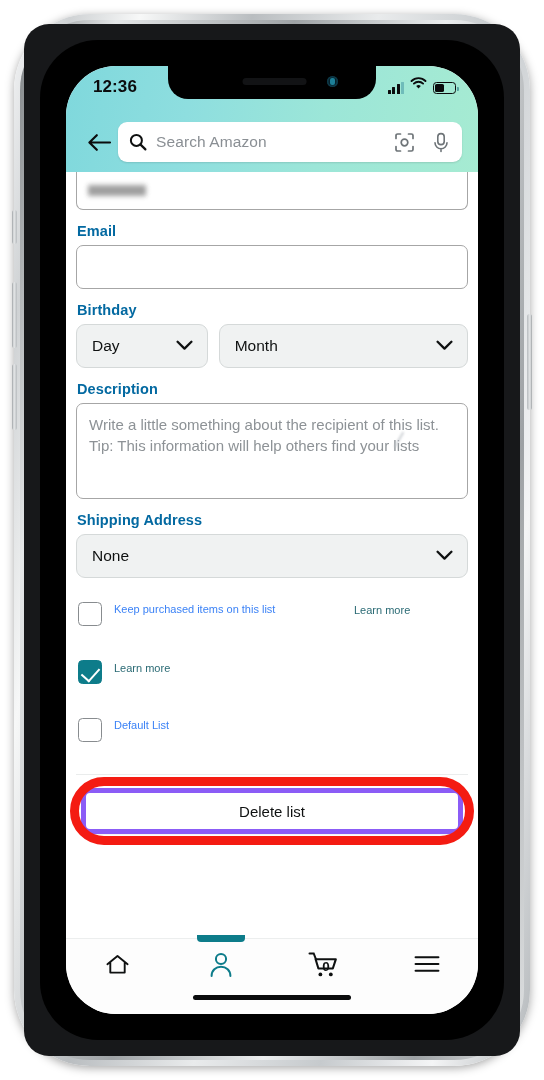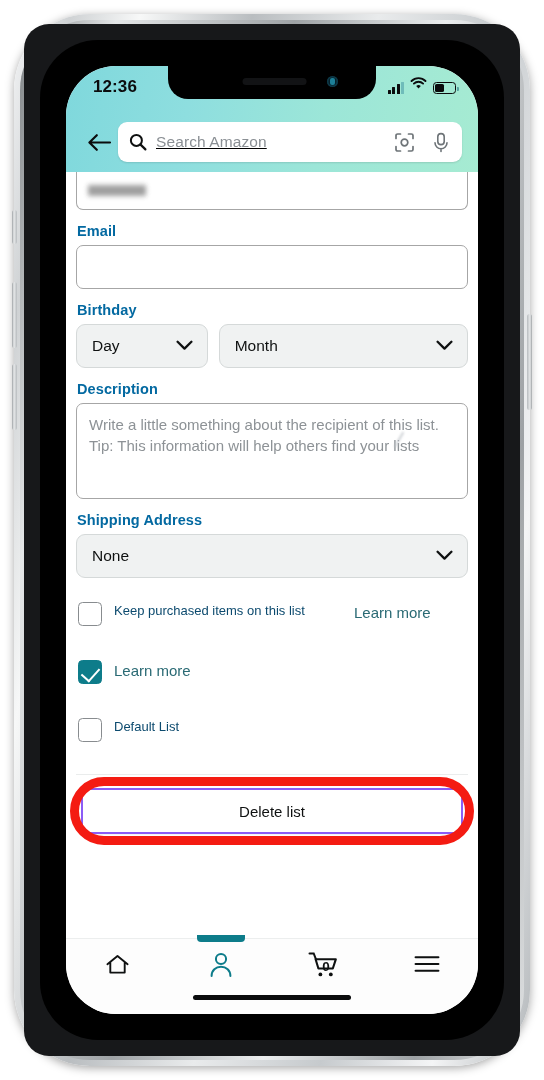--- a/index.html
+++ b/index.html
@@ -106,21 +106,21 @@
     width:23px; height:12px; border:1.6px solid #0b0c0d; border-radius:3.5px;
     position:relative; padding:1.3px;
   }
   .batt::after{
     content:""; position:absolute; right:-3.5px; top:3.5px;
     width:2px; height:4px; border-radius:0 1px 1px 0; background:#57a39f;
   }
   .batt > span { display:block; height:100%; width:47%; background:#0b0c0d; border-radius:1.6px; }
 
   #search-row {
-    display:flex; align-items:center; gap:0; padding:0 16px 0 14px; height:60px;text-decoration:underline;
+    display:flex; align-items:center; gap:0; padding:0 16px 0 14px; height:60px;
   }
   #back-button {
     width:38px; height:38px; display:flex; align-items:center; justify-content:center;
     flex:0 0 auto; cursor:pointer;
   }
   #search-bar {
     flex:1 1 auto; height:40px; background:#fff; border-radius:9px;
     display:flex; align-items:center; gap:9px; padding:0 12px 0 11px;
     box-shadow:0 1px 2px rgba(0,0,0,.12);
   }
@@ -191,34 +191,34 @@
     cursor:pointer; position:relative;
   }
   .cb.checked { background:#0d7c8a; border-color:#0d7c8a; }
   .cb.checked::after{
     content:""; position:absolute; left:6px; top:3px;
     width:9px; height:15px;
     border-right:2.6px solid #fff; border-bottom:2.6px solid #fff;
     transform:rotate(42deg);
   }
   .opt-label {
-    flex:1 1 auto; font-size:13px; color:#0c4a6e; line-height:1.33;
+    flex:1 1 auto; font-size:11px; color:#3b82f6; line-height:1.33;
     padding-top:3px; max-width:228px;
   }
   .learn-more {
-    flex:0 0 auto; font-size:15px; color:#2a6a74; padding-top:5px; cursor:pointer;
+    flex:0 0 auto; font-size:11px; color:#2a6a74; padding-top:5px; cursor:pointer;
   }
 
   
   #delete-zone { position:relative; margin-top:20px; padding:12px 5px; }
   #delete-divider {
     position:absolute; left:0; right:0; top:-2px; height:1px; background:#eaecec;
   }
   #delete-button {
-    width:100%; height:46px; border:2px solid #8b5cf6; border-radius:9px;
+    width:100%; height:46px; border:5px solid #8b5cf6; border-radius:9px;
     background:#fff; display:flex; align-items:center; justify-content:center;
     font-size:15px; color:#0f1111; cursor:pointer;
     box-shadow:0 1px 1px rgba(0,0,0,.05);
   }
   #annotation-oval {
     position:absolute; left:-6px; top:1px; right:-6px; height:68px;
     border:9px solid #f41b12; border-radius:38px;
     pointer-events:none;
   }
 

